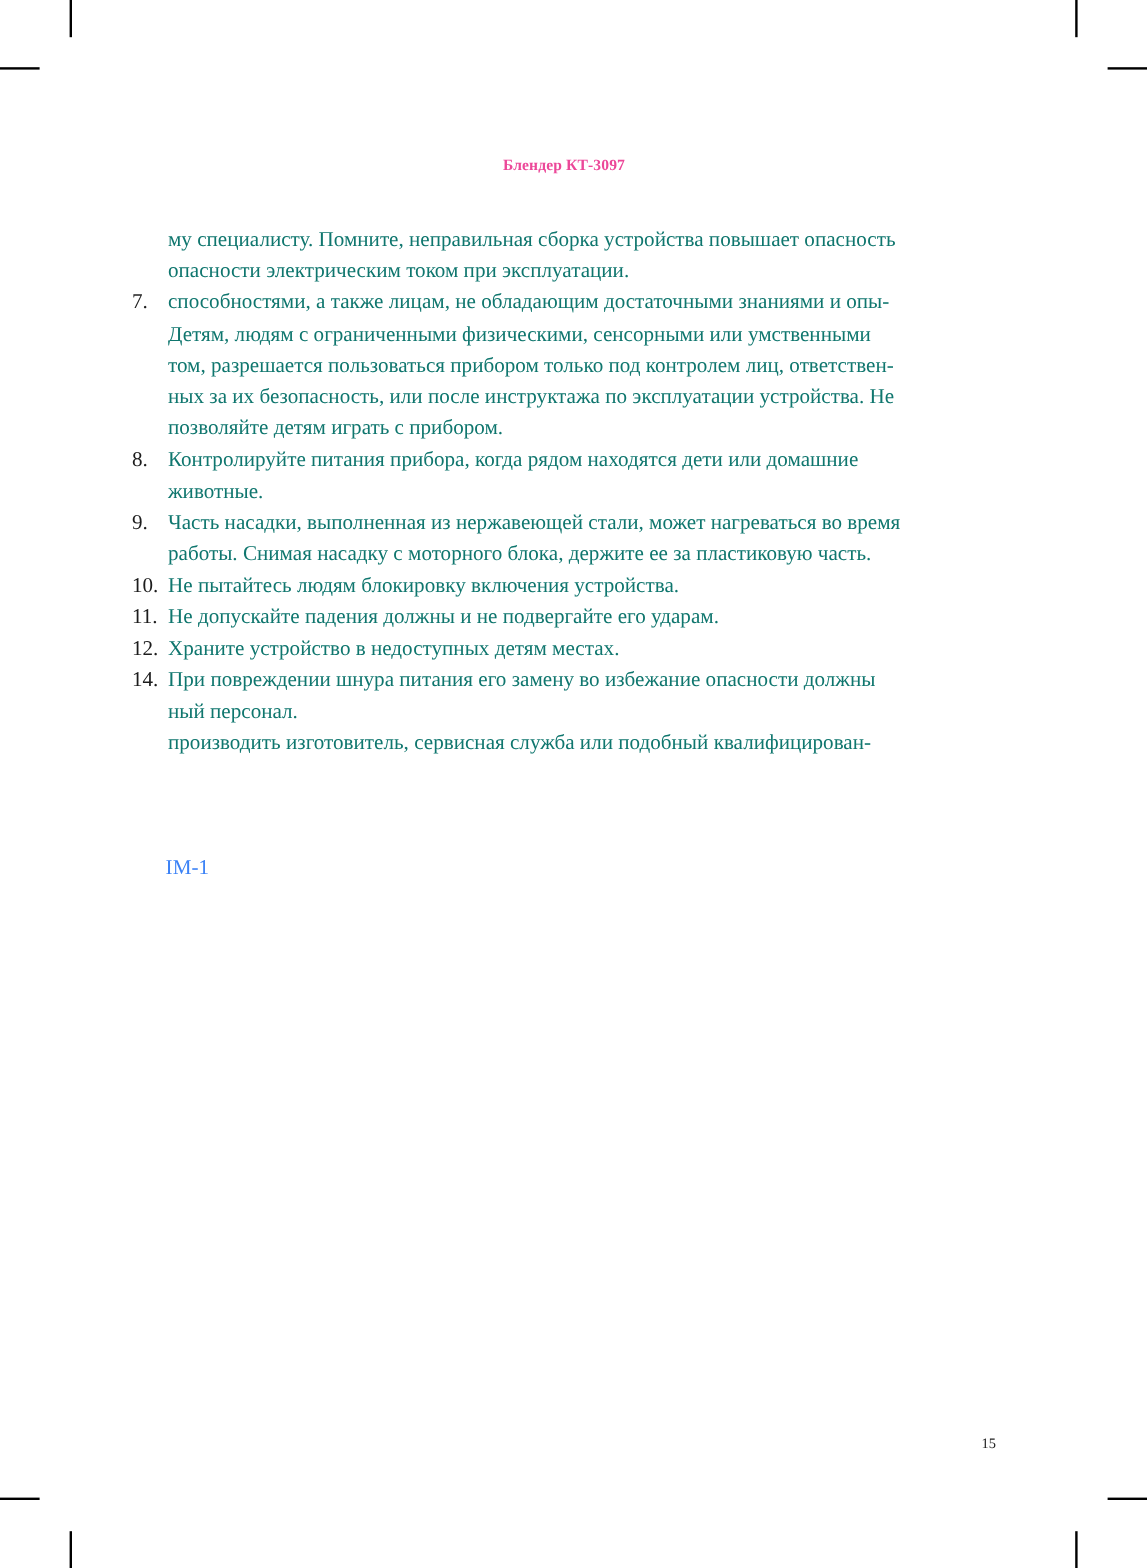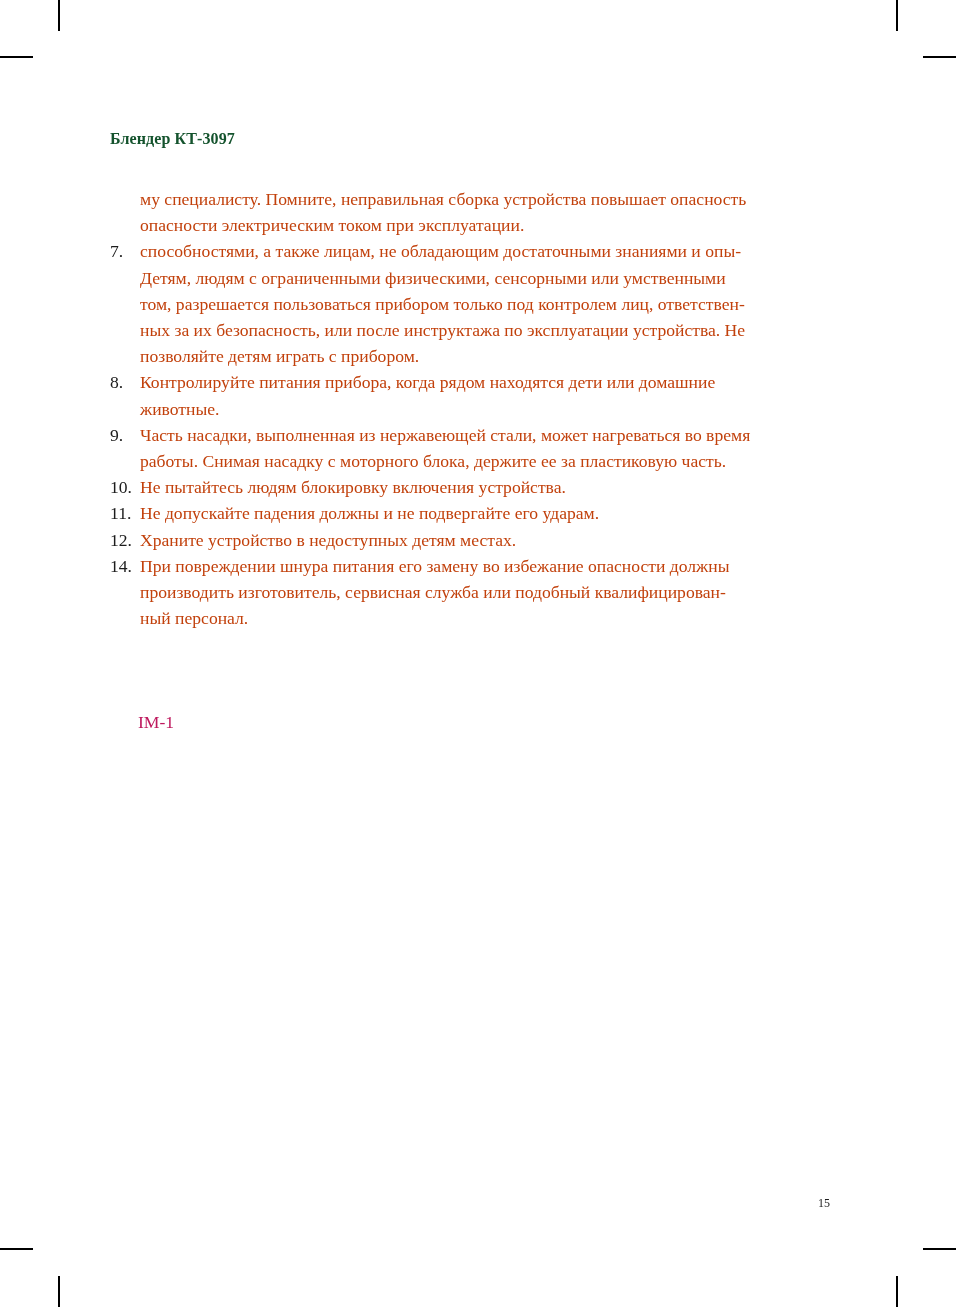--- a/index.html
+++ b/index.html
@@ -40,39 +40,39 @@
     top: 0;
     width: 956px;
     height: 1307px;
   }
 
   .running-head {
     position: absolute;
     left: 110px;
     top: 130px;
     width: 720px;
-    text-align: left;
+    text-align: center;
     font-weight: bold;
-    font-size: 16px;
+    font-size: 13px;
     letter-spacing: 0.1px;
-    color: #14532d;
+    color: #ec4899;
   }
 
   .content {
     position: absolute;
     left: 110px;
     top: 186px;
     width: 722px;
   }
 
   .text-line {
     font-size: 17.6px;
     line-height: 26.2px;
     white-space: pre;
-    color: #c2410c;
+    color: #0f766e;
   }
 
   
   .cont-line { margin-left: 30px; }
 
   .list {
     margin: 0;
     padding: 0;
     list-style: none;
   }
@@ -93,21 +93,21 @@
   }
   .marker.wide { width: 28px; }
 
   .im-code {
     position: absolute;
     left: 138px;
     top: 709px;
     font-size: 17.6px;
     line-height: 26.2px;
     white-space: pre;
-    color: #be185d;
+    color: #3b82f6;
   }
 
   .page-number {
     position: absolute;
     left: 700px;
     top: 1196px;
     width: 130px;
     text-align: right;
     font-size: 12px;
     color: #1c1c1c;
@@ -171,22 +171,22 @@
 
       <li class="list-item">
         <span class="marker wide">12.</span>
         <div class="text-line">Храните устройство в недоступных детям местах.</div>
       </li>
 
 
       <li class="list-item">
         <span class="marker wide">14.</span>
         <div class="text-line">При повреждении шнура питания его замену во избежание опасности должны</div>
+        <div class="text-line">ный персонал.</div>
         <div class="text-line">производить изготовитель, сервисная служба или подобный квалифицирован-</div>
-        <div class="text-line">ный персонал.</div>
       </li>
 
     </ol>
   </div>
 
   <div class="im-code">IM-1</div>
 
   <div class="page-number">15</div>
 
 </div>

